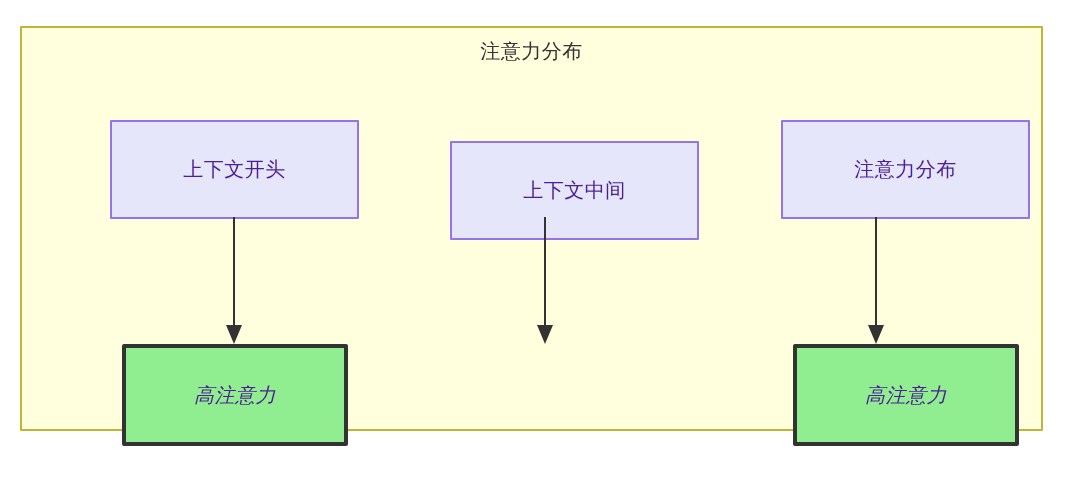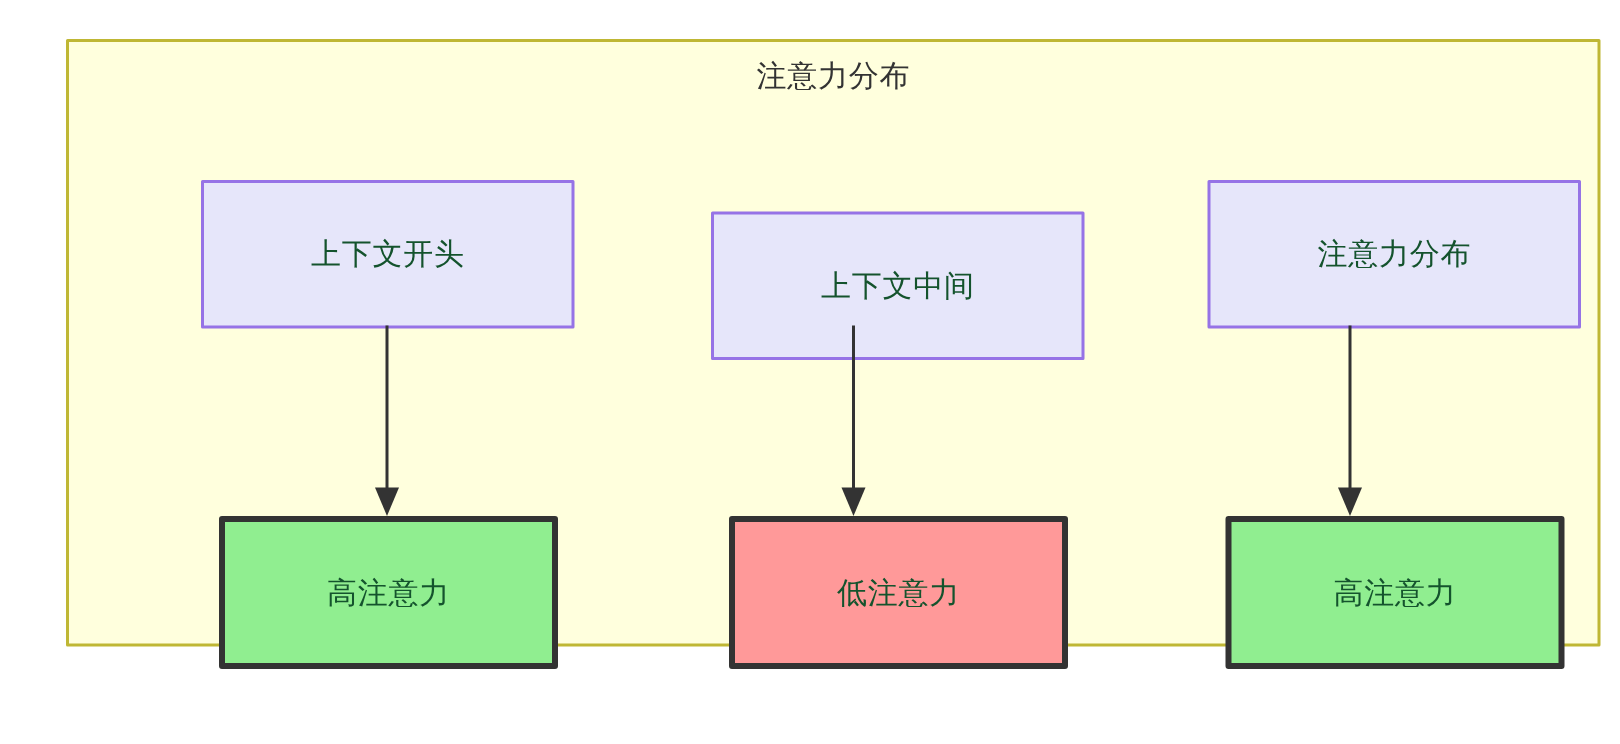--- a/index.html
+++ b/index.html
@@ -17,21 +17,21 @@
   #canvas {
     position: relative;
     width: 1080px;
     height: 496px;
     background: #ffffff;
   }
 
   
   .subgraph {
     position: absolute;
-    left: 44px;
+    left: 20px;
     top: 26px;
     width: 1023px;
     height: 405px;
     background: #ffffdd;
     border: 2px solid #bfb734;
     box-sizing: border-box;
     border-radius: 1px;
   }
 
   .subgraph-title {
@@ -47,38 +47,39 @@
   }
 
   
   .node {
     position: absolute;
     box-sizing: border-box;
     display: flex;
     align-items: center;
     justify-content: center;
     font-size: 20px;
-    color: #14532d;
+    color: #4c1d95;
     letter-spacing: 0.5px;
   }
 
   
   .node--context {
     width: 249px;
     height: 99px;
     background: #e6e6fa;
     border: 2px solid #9673e6;
     border-radius: 1px;
   }
 
   
   .node--outcome {
     width: 226px;
     height: 102px;
     border-radius: 2px;
+    font-style: italic;
   }
   .node--high {
     background: #90ee90;
     border: 4px solid #333333;
   }
   .node--low {
     background: #ff9999;
     border: 4px solid #333333;
   }
 
@@ -124,23 +125,20 @@
     </div>
 
     <div class="node node--context col3-top">
       <span>注意力分布</span>
     </div>
 
     <div class="node node--outcome node--high col1-bot">
       <span>高注意力</span>
     </div>
 
-    <div class="node node--outcome node--low col2-bot">
-      <span>低注意力</span>
-    </div>
 
     <div class="node node--outcome node--high col3-bot">
       <span>高注意力</span>
     </div>
 
     <svg class="edge" style="left:182px; top:189px;" width="60" height="130">
       <line class="edge-line" x1="30" y1="0" x2="30" y2="114"></line>
       <polygon class="edge-head" points="30,127 22,108 38,108"></polygon>
     </svg>
 

